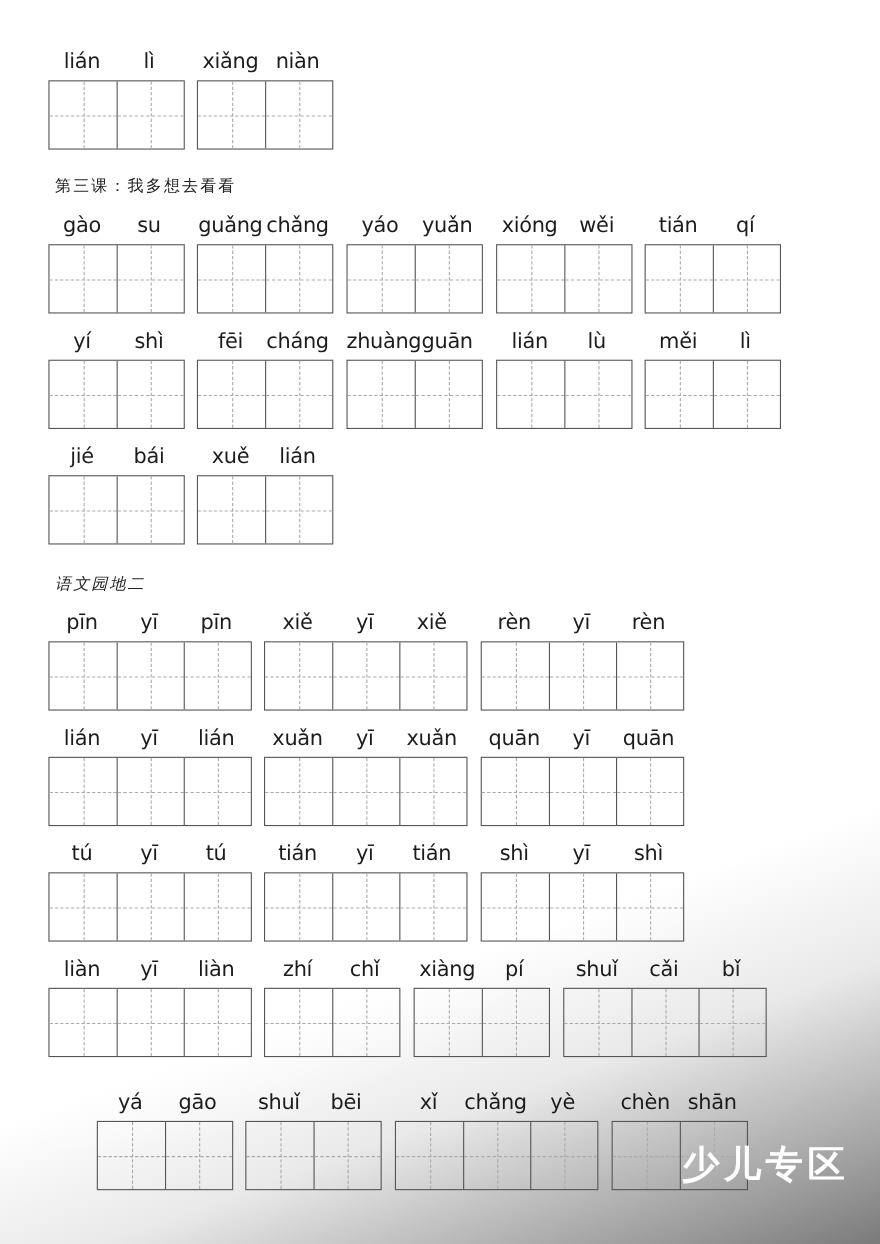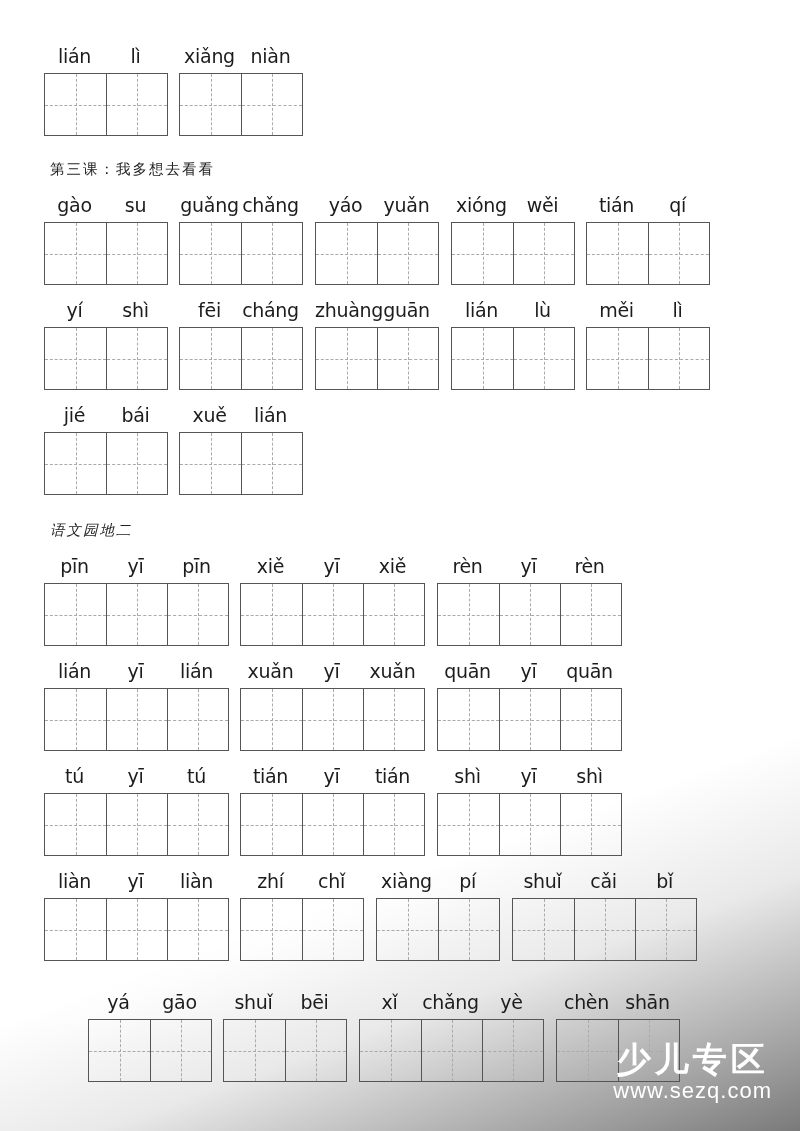--- a/index.html
+++ b/index.html
@@ -400,14 +400,13 @@
         <div class="boxes">
           <div class="cell"></div>
           <div class="cell"></div>
         </div>
       </div>
     </div>
   </div>
 
 <div class="watermark">
   <div class="wm-title">少儿专区</div>
-  <div class="wm-url">www.sezq.com</div>
 </div>
 
 </body></html>

